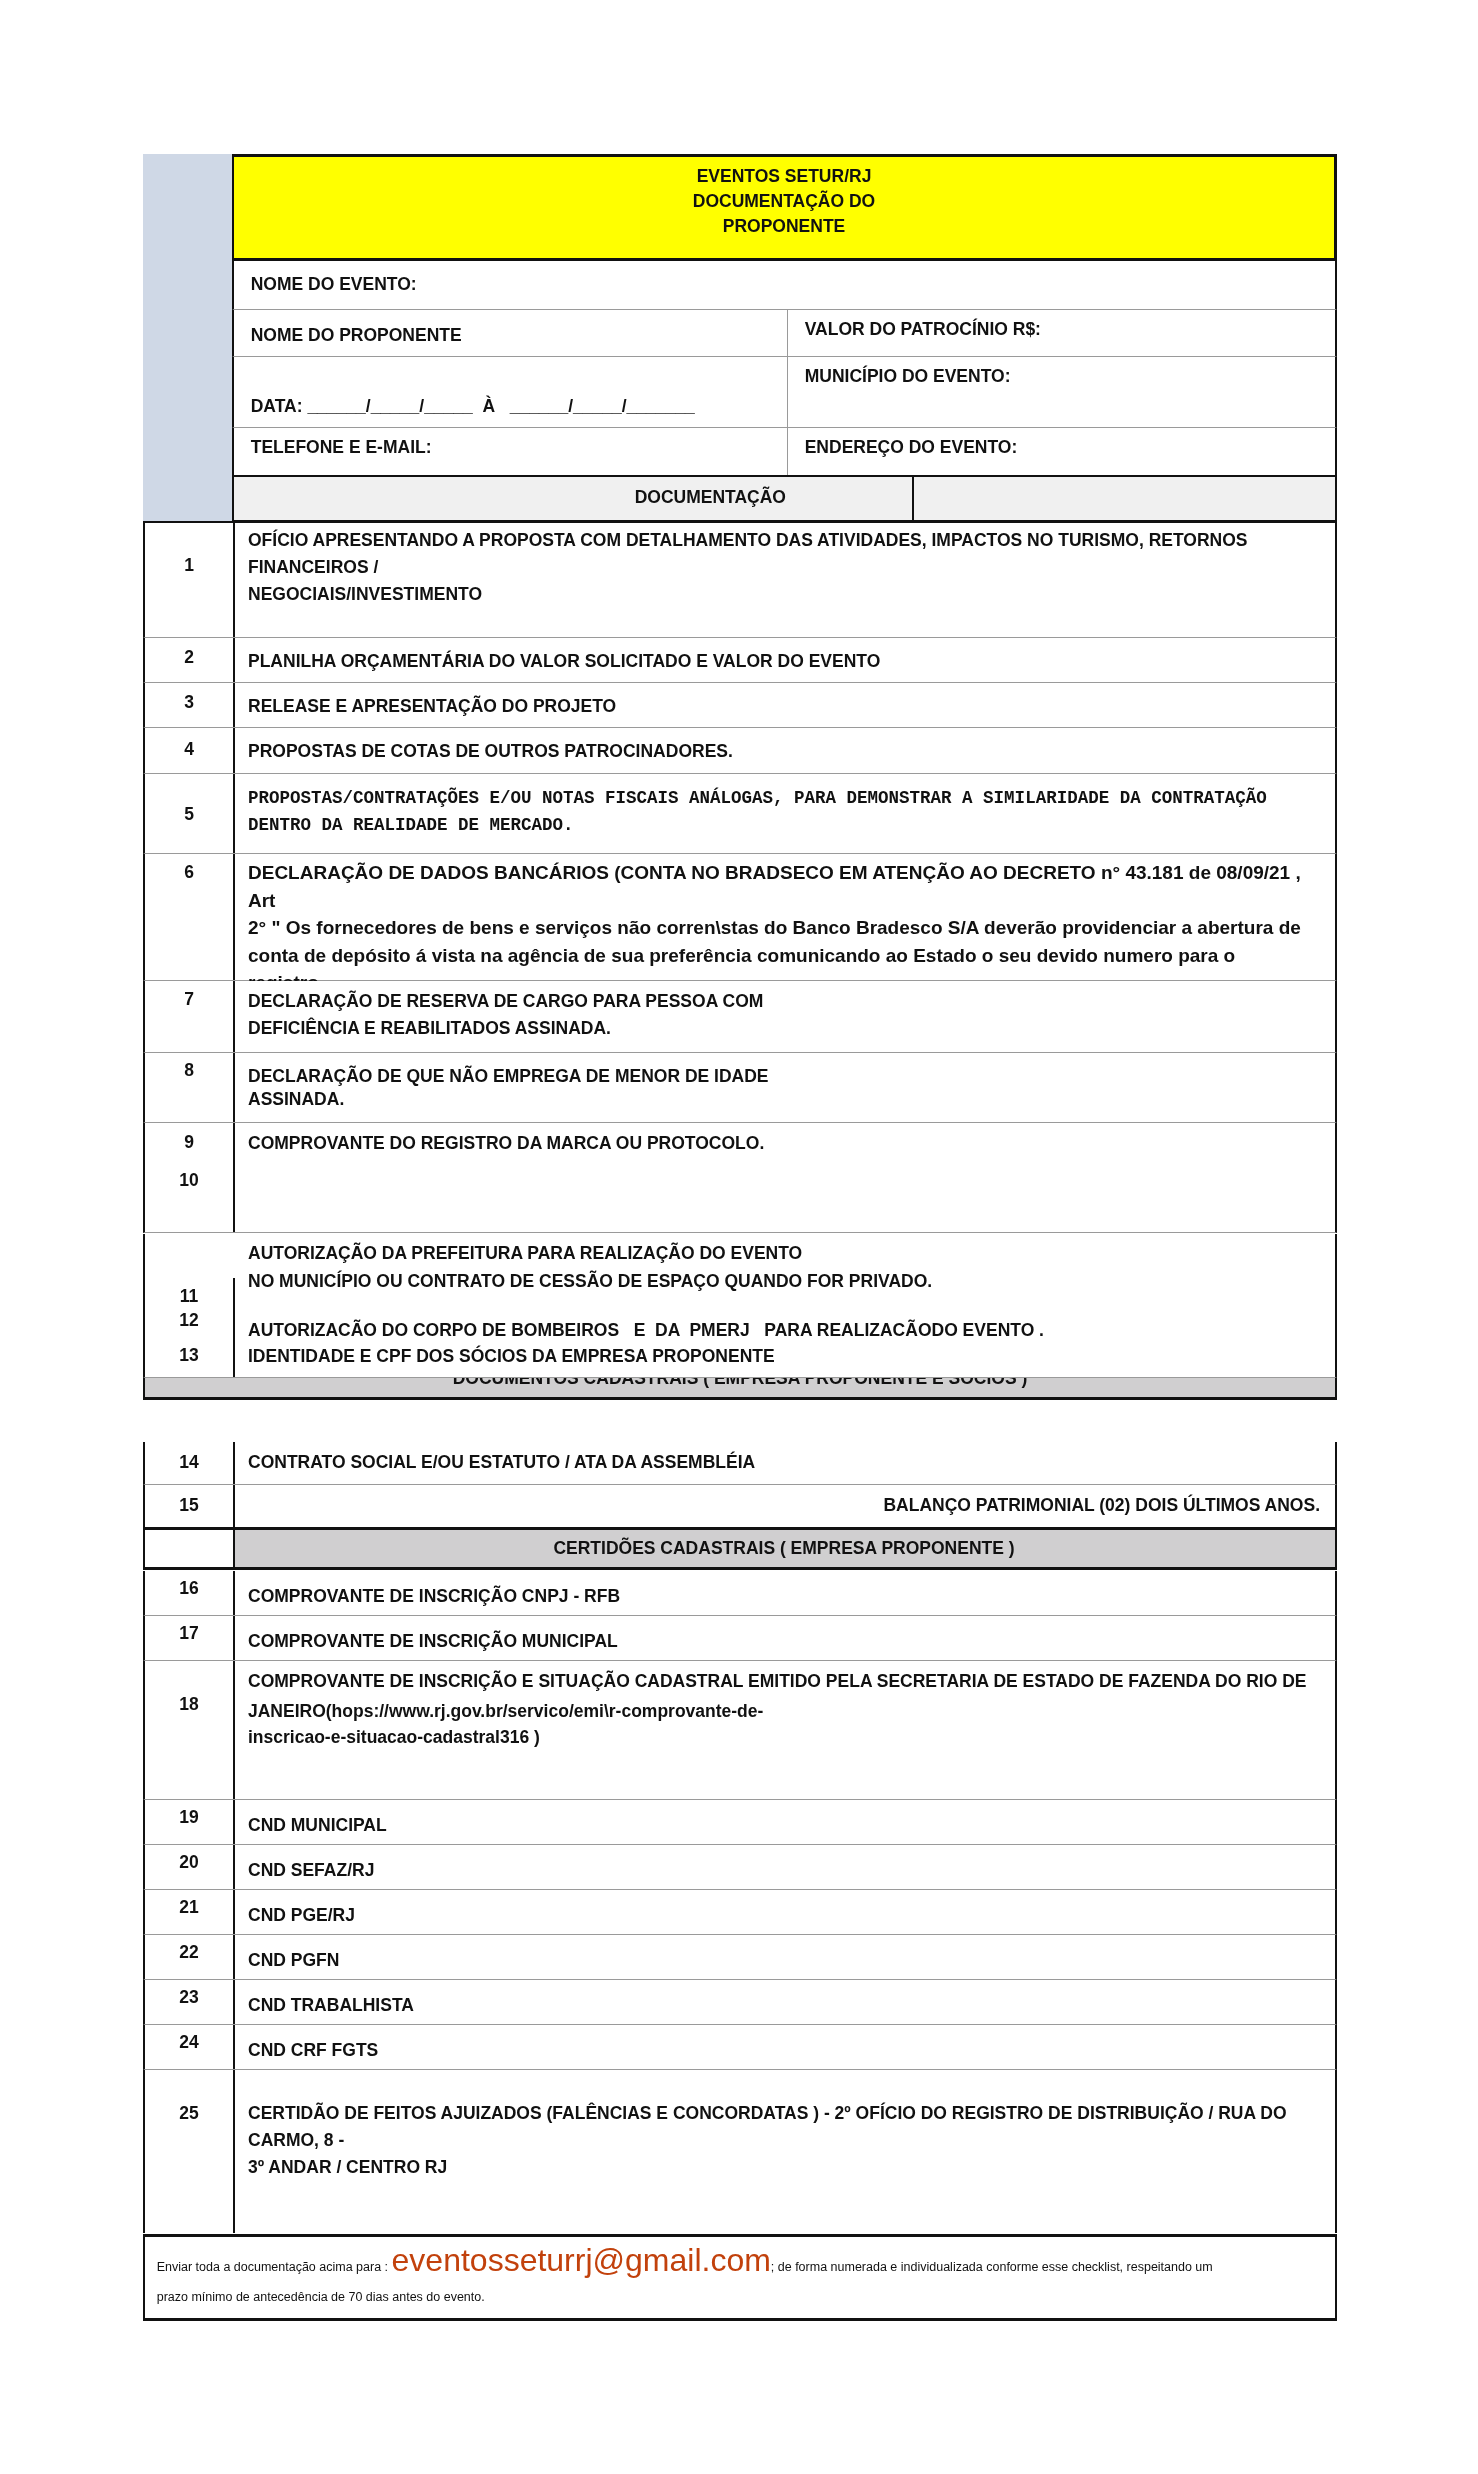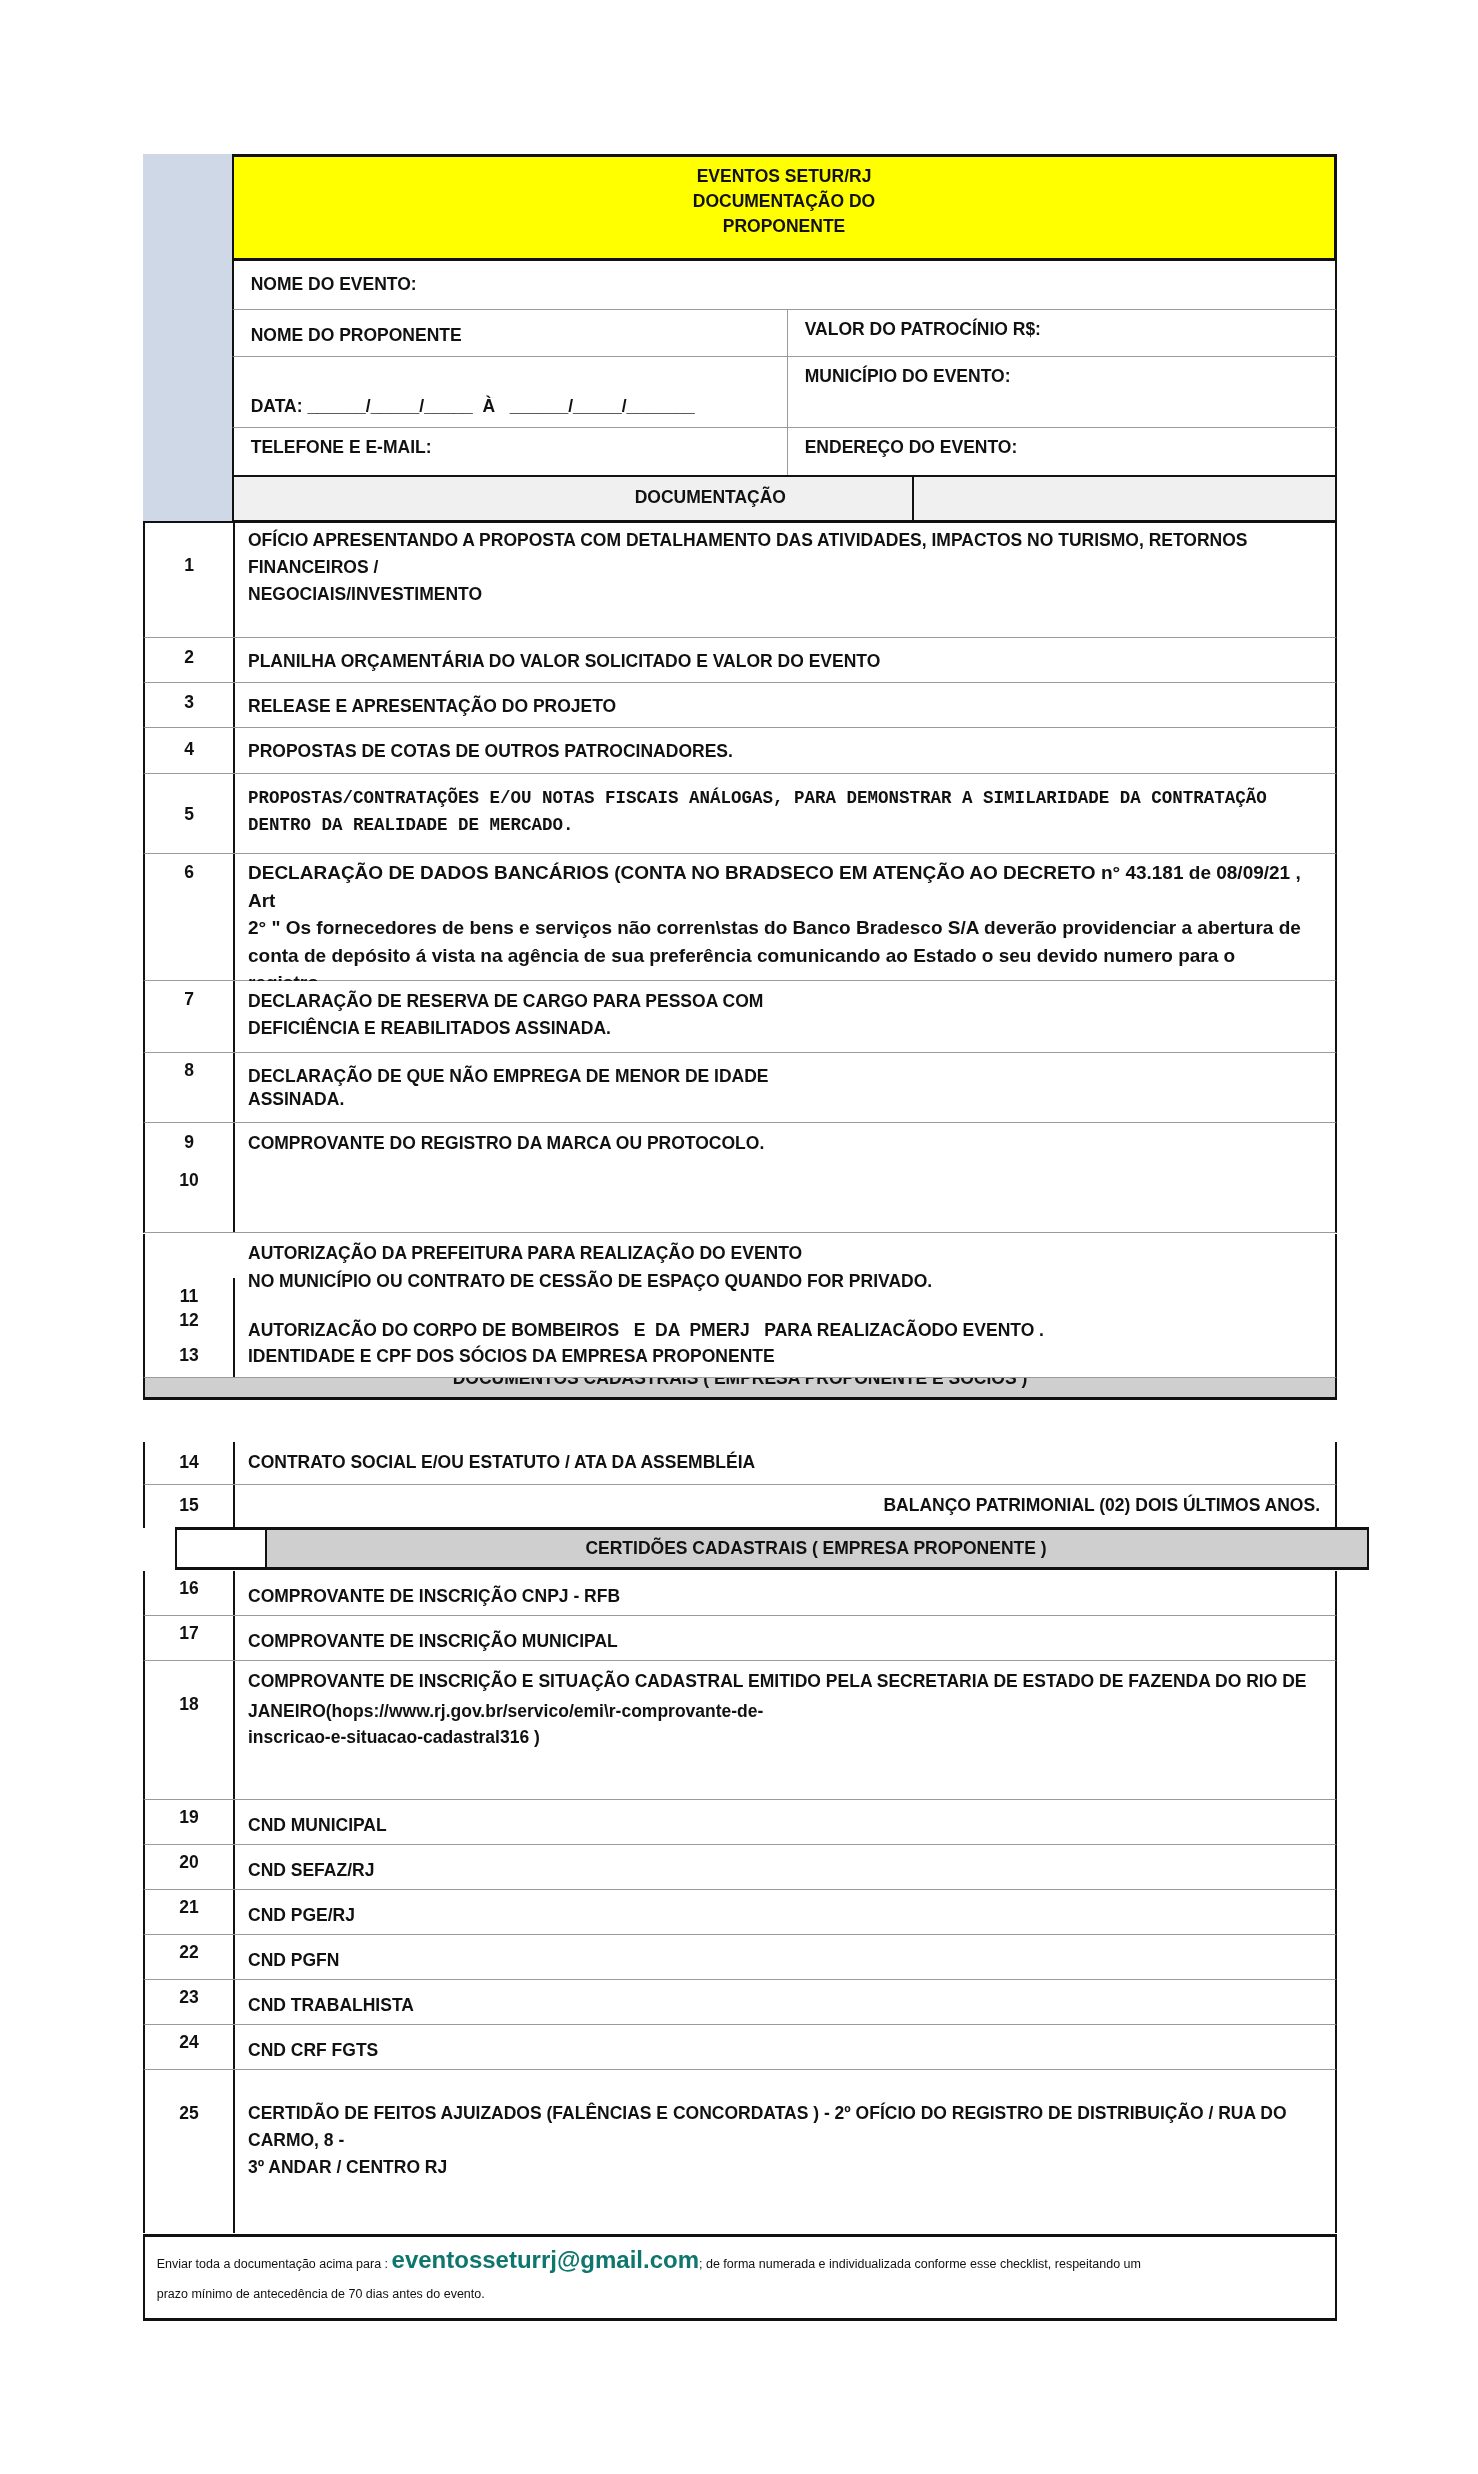--- a/index.html
+++ b/index.html
@@ -11,21 +11,21 @@
   .hcell.leftb { border-left:2.5px solid #111; }
   .vsep { border-left:1.7px solid #9a9a9a; }
   .doch { background:#f0f0f0; border:2.5px solid #111; border-left-width:2.5px; font-weight:bold; font-size:17.5px; text-align:right; line-height:40px; }
   .row { left:143px; width:1194px; border-left:2.5px solid #111; border-right:2.5px solid #111; border-bottom:1.7px solid #9a9a9a; background:#fff; }
   .num { position:absolute; left:0; top:0; bottom:0; width:88px; border-right:2.5px solid #111; text-align:center; font-weight:bold; font-size:17.5px; }
   .txt { position:absolute; left:103px; right:15px; font-weight:bold; font-size:17.5px; line-height:27px; }
   .txt.mixed { font-size:19px; line-height:27.5px; }
   .sect { left:143px; width:1194px; background:#d0cfd0; border:2.5px solid #111; border-top-width:3.3px; border-bottom-width:3.3px; font-weight:bold; font-size:17.5px; text-align:center; }
   .sect .lcell { position:absolute; left:0; top:0; bottom:0; width:88px; background:#fff; border-right:2.5px solid #111; }
   .footer { left:143px; top:2234px; width:1194px; height:87px; border:2.5px solid #111; border-top-width:3.3px; border-bottom-width:3.3px; font-size:12.5px; line-height:30px; padding:8.3px 11.7px 0 11.7px; background:#fff; }
-  .email { color:#0f766e; font-weight:bold; font-size:24px; }
+  .email { color:#c2410c; font-weight:normal; font-size:32px; }
 </style>
 </head>
 <body>
 
 <div class="abs bluecol"></div>
 
 <div class="abs title">
   <div>EVENTOS SETUR/RJ</div>
   <div>DOCUMENTAÇÃO DO</div>
   <div>PROPONENTE</div>
@@ -140,21 +140,21 @@
 </div>
 <div class="abs row" style="top:1442px;height:43px;">
   <div class="num" style="line-height:40px;">14</div>
   <div class="txt" style="top:6.7px;">CONTRATO SOCIAL E/OU ESTATUTO / ATA DA ASSEMBLÉIA</div>
 </div>
 <div class="abs row" style="top:1485px;height:43px;border-bottom:none;">
   <div class="num" style="line-height:40px;">15</div>
   <div class="txt" style="top:6.7px;text-align:right;">BALANÇO PATRIMONIAL (02) DOIS ÚLTIMOS ANOS.</div>
 </div>
 
-<div class="abs sect" style="top:1527px;height:43px;line-height:37px;margin-left:32px;">
+<div class="abs sect" style="top:1527px;height:43px;line-height:37px;">
   <div class="lcell"></div>
   <span style="position:relative;left:44px;">CERTIDÕES CADASTRAIS ( EMPRESA PROPONENTE )</span>
 </div>
 <div class="abs row" style="top:1571px;height:45px;">
   <div class="num" style="padding-top:6.7px;">16</div>
   <div class="txt" style="top:11.7px;">COMPROVANTE DE INSCRIÇÃO CNPJ - RFB</div>
 </div>
 <div class="abs row" style="top:1616px;height:45px;">
   <div class="num" style="padding-top:6.7px;">17</div>
   <div class="txt" style="top:11.7px;">COMPROVANTE DE INSCRIÇÃO MUNICIPAL</div>

